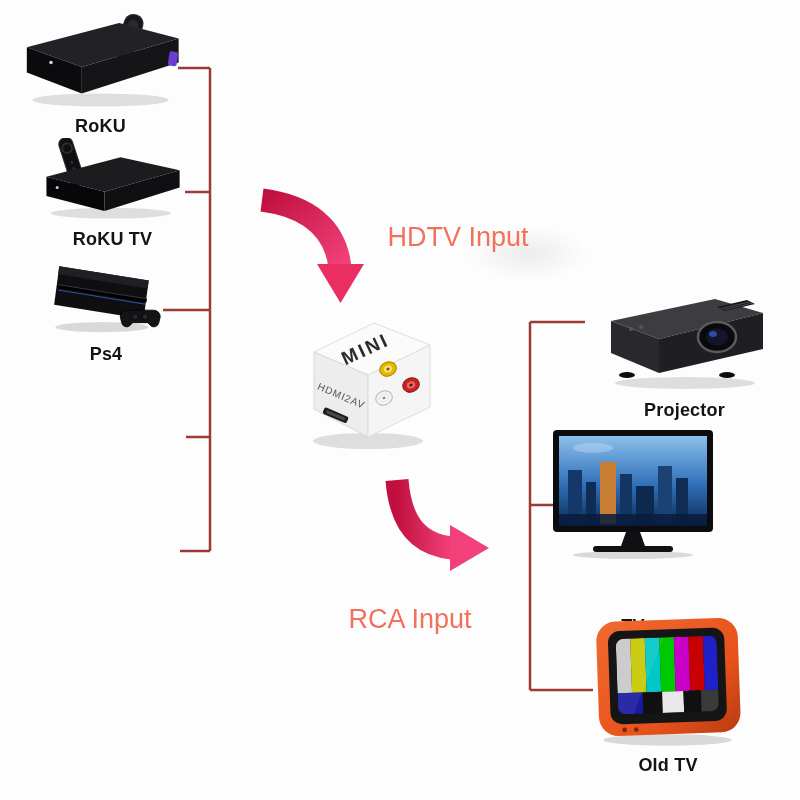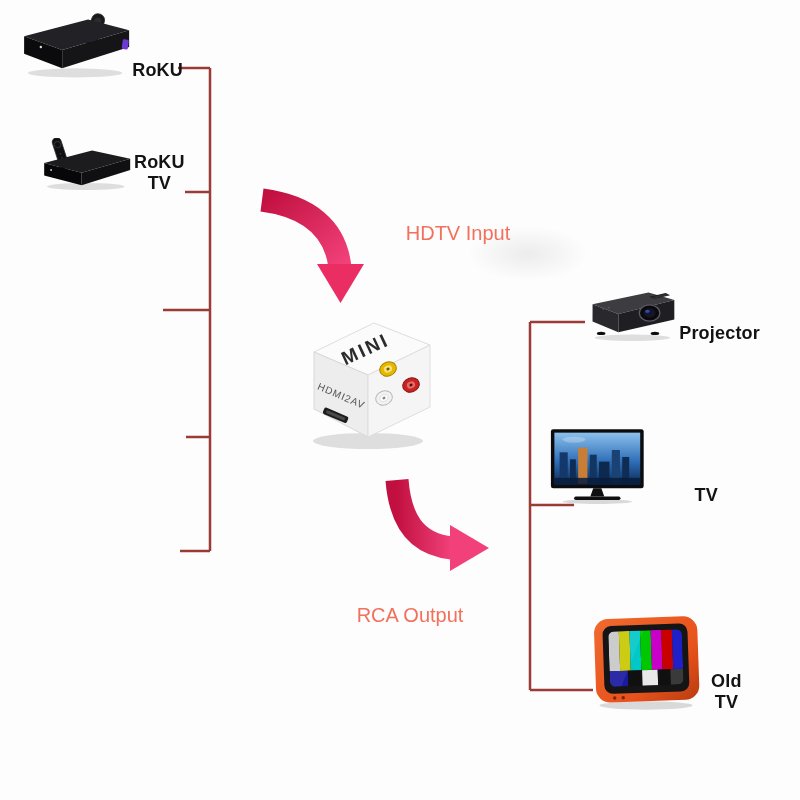--- a/index.html
+++ b/index.html
@@ -1,24 +1,24 @@
 <!DOCTYPE html>
 <html><head>
 <meta charset="utf-8">
 <style>
   * { margin:0; padding:0; box-sizing:border-box; }
   html,body { width:800px; height:800px; }
   body { font-family:"Liberation Sans", sans-serif; background:#fff; overflow:hidden; }
   .canvas { position:relative; width:800px; height:800px; background:#fdfdfd; }
   .layer { position:absolute; inset:0; width:800px; height:800px; }
   .wires { z-index:1; }
-  .device { position:absolute; display:flex; flex-direction:row; align-items:flex-end; z-index:2; }
+  .device { position:absolute; display:flex; flex-direction:column; align-items:center; z-index:2; }
   .device svg { display:block; width:100%; height:auto; }
   .device-label { font-weight:700; font-size:18px; color:#131313; margin-top:5px; text-align:center; letter-spacing:.2px; }
-  .caption { position:absolute; z-index:3; width:220px; text-align:center; font-size:20px; font-weight:500; color:#f2705c; }
+  .caption { position:absolute; z-index:3; width:220px; text-align:center; font-size:27px; font-weight:500; color:#f2705c; }
   .smudge { position:absolute; z-index:0; width:120px; height:55px; border-radius:50%;
             background:radial-gradient(closest-side, rgba(120,120,120,.13), rgba(120,120,120,0)); }
   .converter-wrap { position:absolute; z-index:2; }
   .converter-wrap svg { display:block; width:100%; height:auto; }
 </style>
 </head>
 <body>
 
 <div class="canvas">
 
@@ -57,21 +57,21 @@
       <polygon points="317,264 364,264 340.5,303" fill="#ea2d63"></polygon>
     </g>
 
     <g>
       <path d="M 397 480 C 400 518 414 544 452 548" stroke="url(#arrowGrad2)" stroke-width="23" fill="none"></path>
       <polygon points="450,525 450,571 489,548" fill="#f2417a"></polygon>
     </g>
   </svg>
 
   <div class="caption" style="left:348px; top:222px;">HDTV Input</div>
-  <div class="caption" style="left:300px; top:604px;">RCA Output</div>
+  <div class="caption" style="left:300px; top:604px;">RCA Input</div>
 
   <div class="device" style="left:18px; top:12px; width:165px;">
     <svg viewBox="0 0 150 90">
       <ellipse cx="75" cy="80" rx="62" ry="6" fill="#000" opacity="0.12"></ellipse>
       <g transform="translate(100,0) rotate(20)">
         <rect x="0" y="0" width="17" height="42" rx="8" fill="#18181a" stroke="#2e2e32" stroke-width="1"></rect>
         <circle cx="8.5" cy="10" r="5" fill="#2b2b2f"></circle>
         <rect x="2" y="31" width="13" height="8" rx="3" fill="#6d3bd1"></rect>
       </g>
       <polygon points="8,32 92,10 146,24 58,50" fill="#222226"></polygon>
@@ -93,20 +93,36 @@
         <circle cx="6.5" cy="30" r="1.4" fill="#2f2f34"></circle>
       </g>
       <polygon points="6,36 75,18 130,30 60,50" fill="#1c1c1f"></polygon>
       <polygon points="6,36 60,50 60,68 6,54" fill="#07070a"></polygon>
       <polygon points="60,50 130,30 130,46 60,68" fill="#101013"></polygon>
       <circle cx="16" cy="46" r="1.4" fill="#cfcfcf"></circle>
     </svg>
     <div class="device-label">RoKU TV</div>
   </div>
 
+  <div class="device" style="left:45px; top:256px; width:122px;">
+    <svg viewBox="0 0 120 82">
+      <ellipse cx="56" cy="70" rx="46" ry="5" fill="#000" opacity="0.14"></ellipse>
+      <polygon points="14,10 102,24 97,62 9,48" fill="#0f0f12"></polygon>
+      <polygon points="14,10 102,24 101,32 13,18" fill="#1f1f24"></polygon>
+      <line x1="12" y1="30" x2="100" y2="44" stroke="#000" stroke-width="3.5"></line>
+      <line x1="12" y1="28" x2="100" y2="42" stroke="#35353c" stroke-width="1.1"></line>
+      <line x1="13" y1="33.5" x2="99" y2="47.5" stroke="#2b6bd4" stroke-width="1" opacity="0.8"></line>
+      <g transform="translate(74,50) scale(0.82)">
+        <path d="M8,4 h32 a8,8 0 0 1 8,8 l-2,8 a6,6 0 0 1 -9,3 l-4,-4 h-18 l-4,4 a6,6 0 0 1 -9,-3 l-2,-8 a8,8 0 0 1 8,-8 z" fill="#141417" stroke="#000" stroke-width="1"></path>
+        <circle cx="18" cy="12" r="3.6" fill="#26262b" stroke="#000" stroke-width="0.8"></circle>
+        <circle cx="30" cy="12" r="3.6" fill="#26262b" stroke="#000" stroke-width="0.8"></circle>
+      </g>
+    </svg>
+    <div class="device-label">Ps4</div>
+  </div>
 
 
 
   <div class="converter-wrap" style="left:298px; top:305px; width:140px;">
     <svg viewBox="0 0 140 148">
       <ellipse cx="70" cy="136" rx="55" ry="8" fill="#000" opacity="0.12"></ellipse>
       <polygon points="16,47 76,18 132,40 70,70" fill="#fbfbfb" stroke="#dedede" stroke-width="1"></polygon>
       <polygon points="16,47 70,70 70,132 16,104" fill="#ededed" stroke="#d8d8d8" stroke-width="1"></polygon>
       <polygon points="70,70 132,40 132,102 70,132" fill="#f5f5f5" stroke="#dedede" stroke-width="1"></polygon>
 
@@ -130,21 +146,21 @@
         <ellipse rx="1.6" ry="1.3" fill="#8a8a8a"></ellipse>
       </g>
       <g transform="translate(113,80) rotate(-20)">
         <ellipse rx="8.5" ry="7" fill="#c82222" stroke="#8c1414" stroke-width="1"></ellipse>
         <ellipse rx="4.2" ry="3.4" fill="#e56a6a"></ellipse>
         <ellipse rx="1.6" ry="1.3" fill="#5c0c0c"></ellipse>
       </g>
     </svg>
   </div>
 
-  <div class="device" style="left:585px; top:285px; width:175px;">
+  <div class="device" style="left:597px; top:285px; width:175px;">
     <svg viewBox="0 0 175 110">
       <ellipse cx="88" cy="98" rx="70" ry="6" fill="#000" opacity="0.12"></ellipse>
       <polygon points="14,36 118,14 166,28 62,54" fill="#3c3c41"></polygon>
       <polygon points="14,36 62,54 62,88 14,68" fill="#28282d"></polygon>
       <polygon points="62,54 166,28 166,64 62,88" fill="#1e1e23"></polygon>
       <polygon points="120,22 150,15 158,19 128,26" fill="#17171b"></polygon>
       <g stroke="#4a4a52" stroke-width="1">
         <line x1="124" y1="23.5" x2="152" y2="17"></line>
         <line x1="127" y1="24.8" x2="155" y2="18.2"></line>
       </g>

